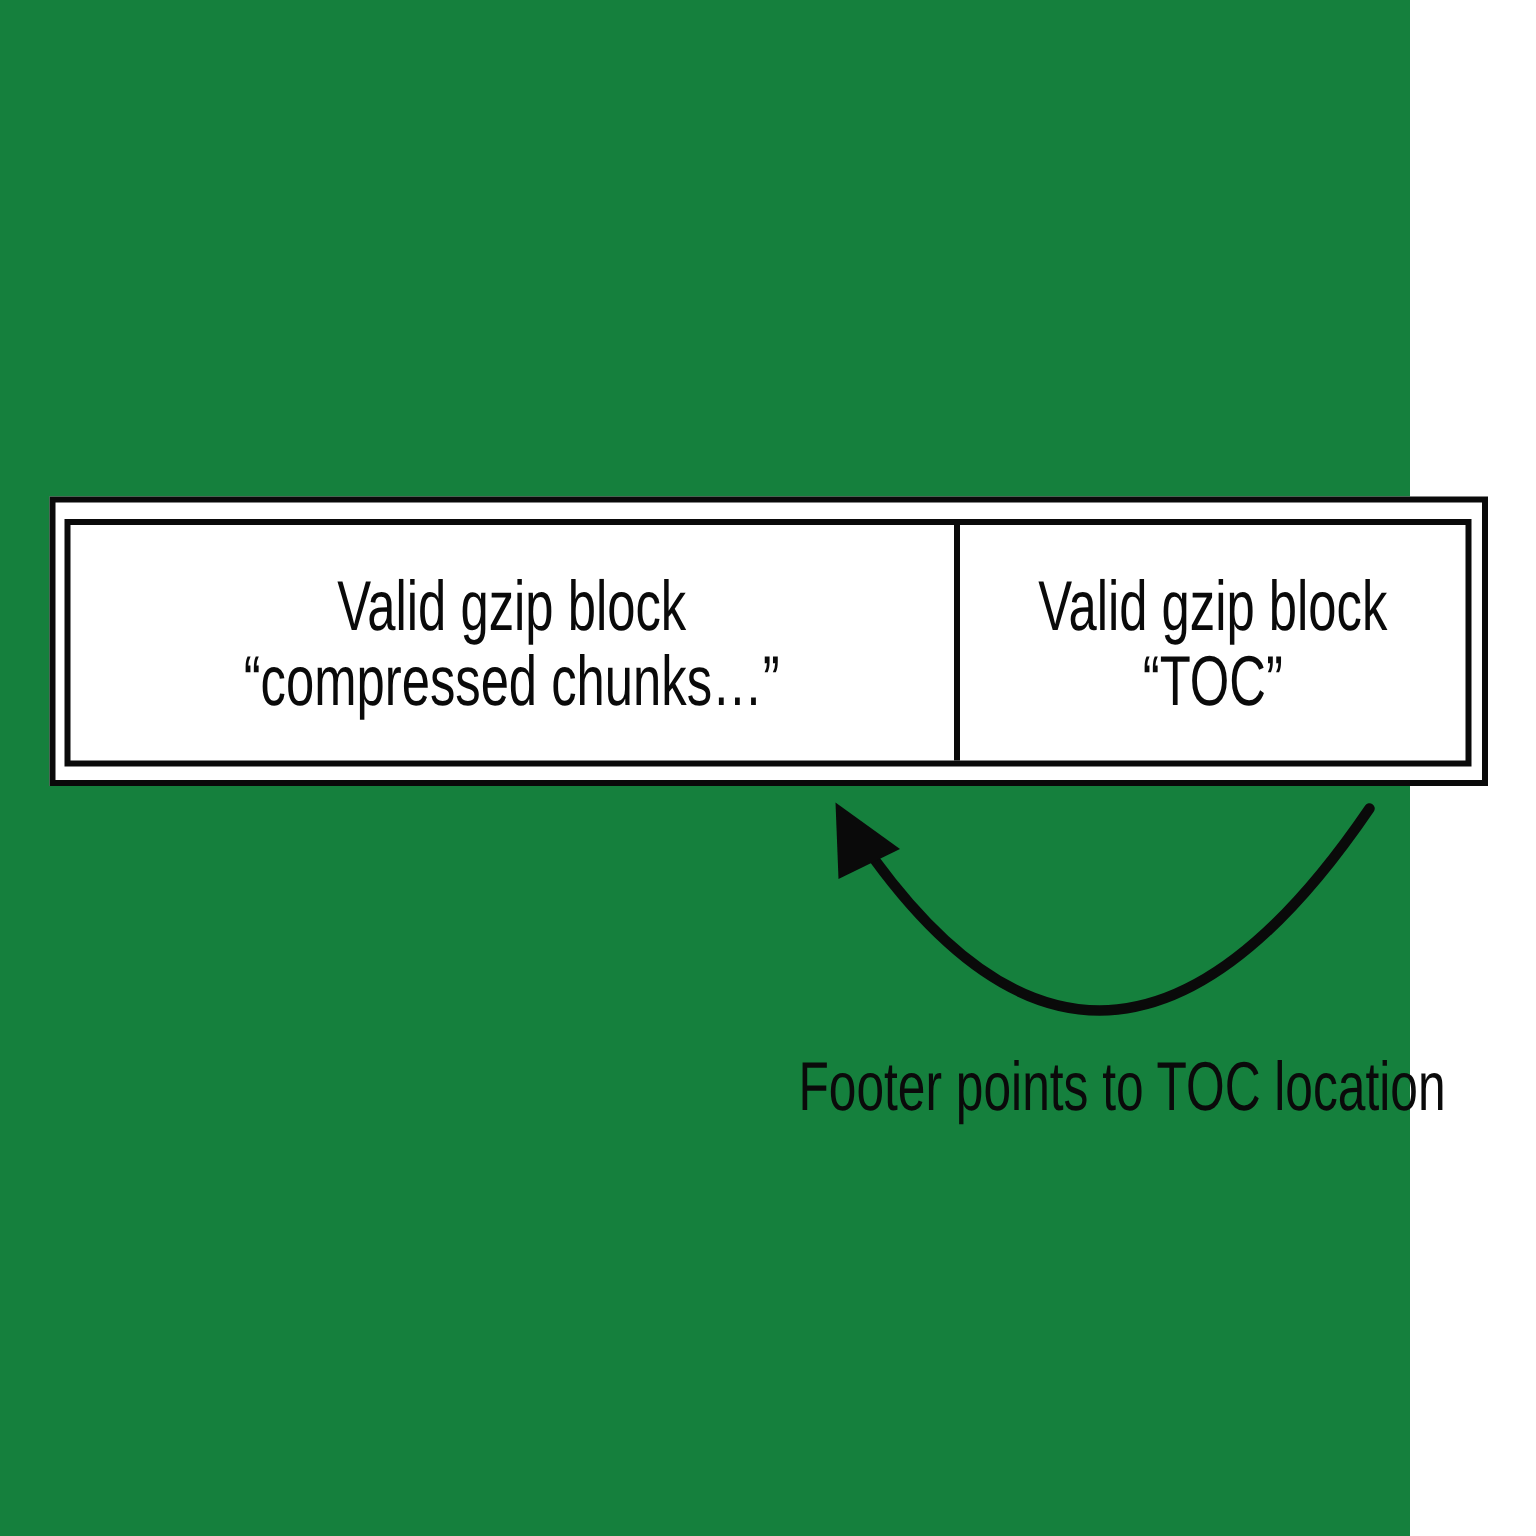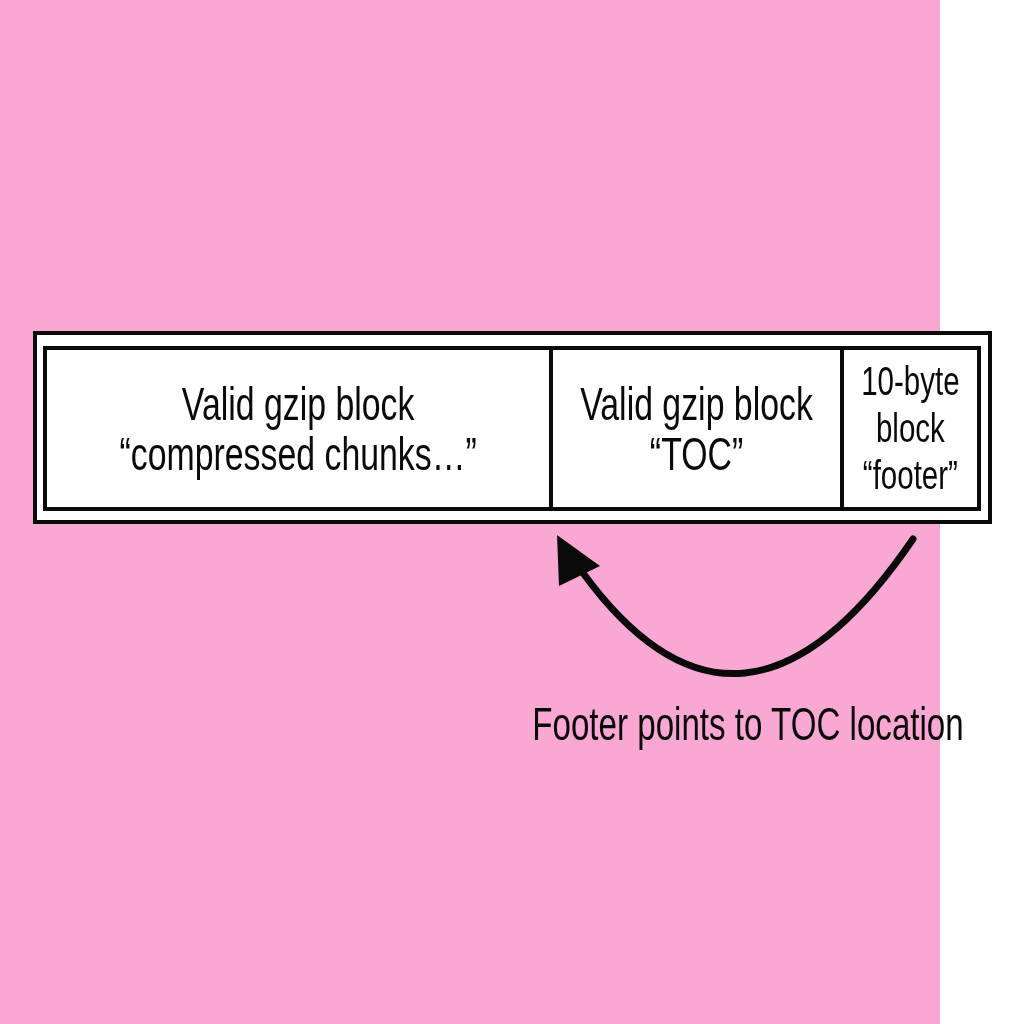--- a/index.html
+++ b/index.html
@@ -9,21 +9,21 @@
     height: 1024px;
     background: #ffffff;
     font-family: "Liberation Sans", sans-serif;
     color: #0a0a0a;
     overflow: hidden;
   }
   .canvas {
     position: relative;
     width: 940px;
     height: 1024px;
-    background: #f9a8d4;
+    background: #15803d;
   }
   
   .outer-box {
     position: absolute;
     left: 33px;
     top: 331px;
     width: 959px;
     height: 193px;
     border: 4px solid #0a0a0a;
     box-sizing: border-box;
@@ -100,27 +100,20 @@
         </div>
       </div>
 
       <div class="cell cell-2">
         <div class="cell-text">
           <div>Valid gzip block</div>
           <div>“TOC”</div>
         </div>
       </div>
 
-      <div class="cell cell-3">
-        <div class="cell-text">
-          <div>10-byte</div>
-          <div>block</div>
-          <div>“footer”</div>
-        </div>
-      </div>
 
     </div>
   </div>
 
   <svg class="arrow-layer" viewBox="0 0 1024 1024" xmlns="http://www.w3.org/2000/svg" aria-hidden="true">
     <path d="M 913 539 Q 742 790 583 573" fill="none" stroke="#0a0a0a" stroke-width="7" stroke-linecap="round"></path>
     <polygon points="557,535 600,566 559,586" fill="#0a0a0a"></polygon>
   </svg>
 
   <div class="caption">Footer points to TOC location</div>

